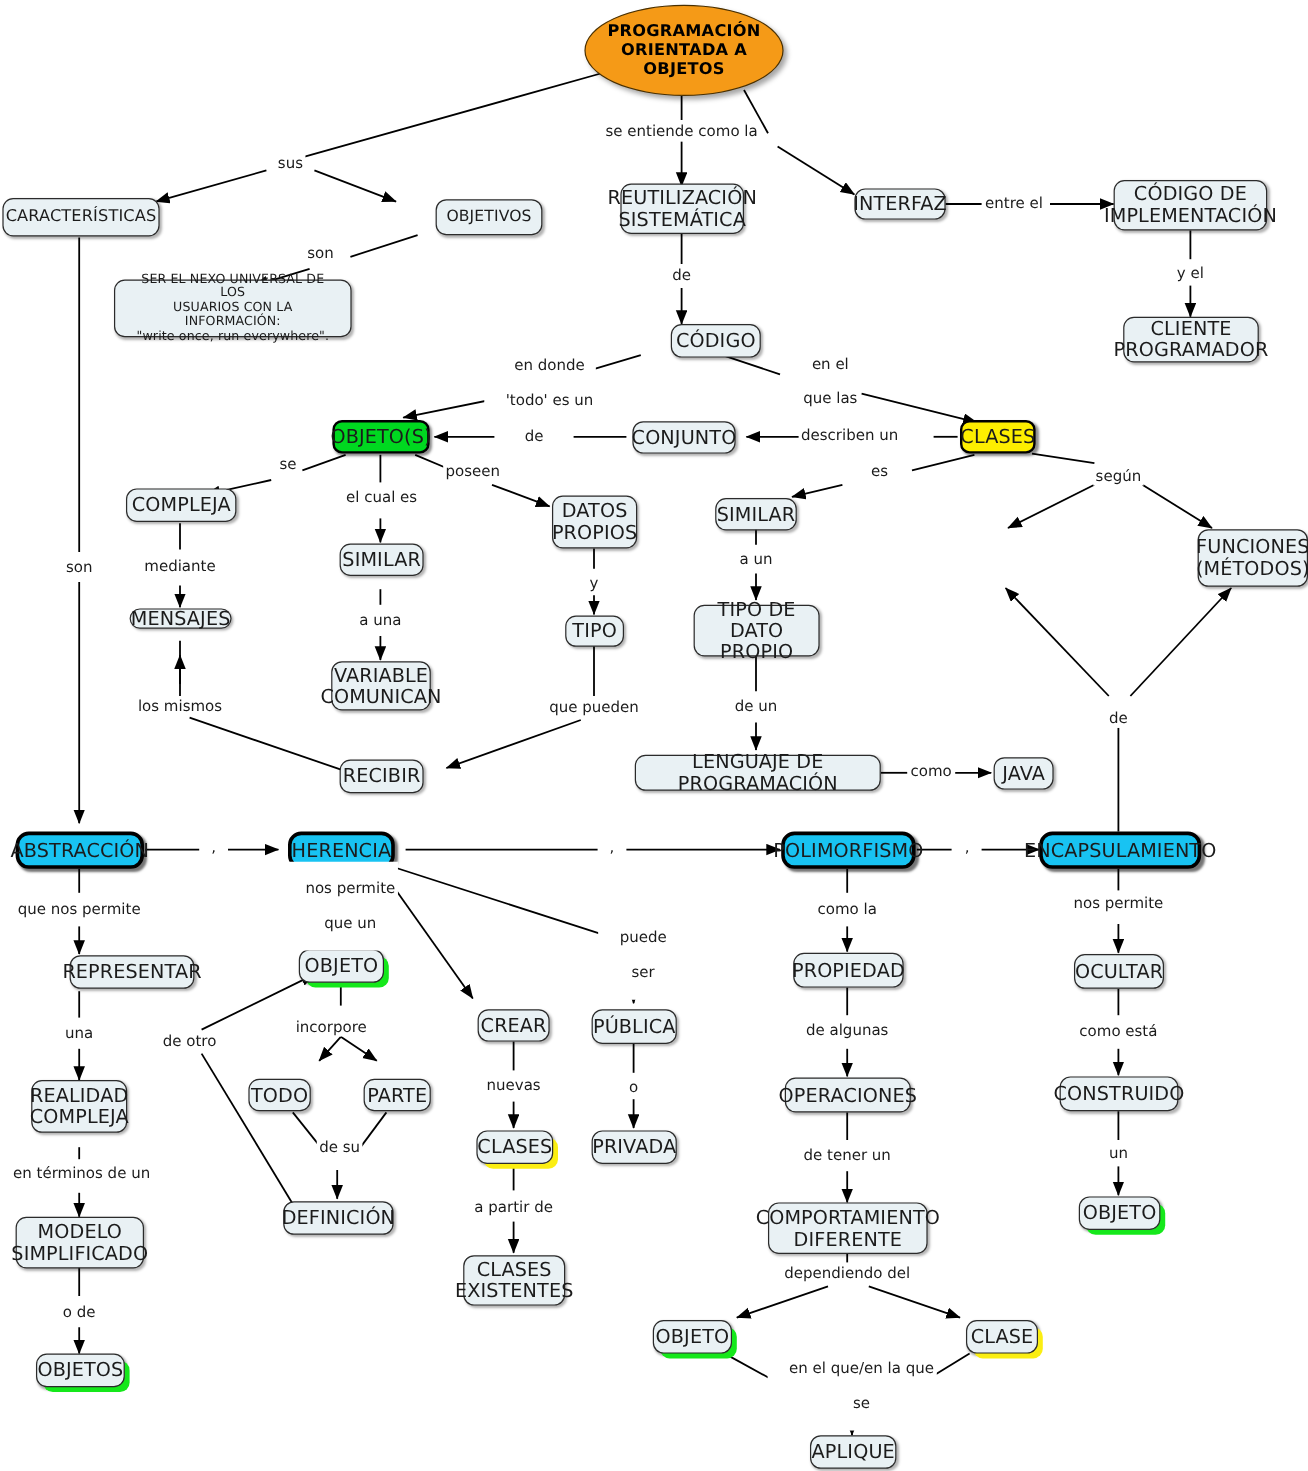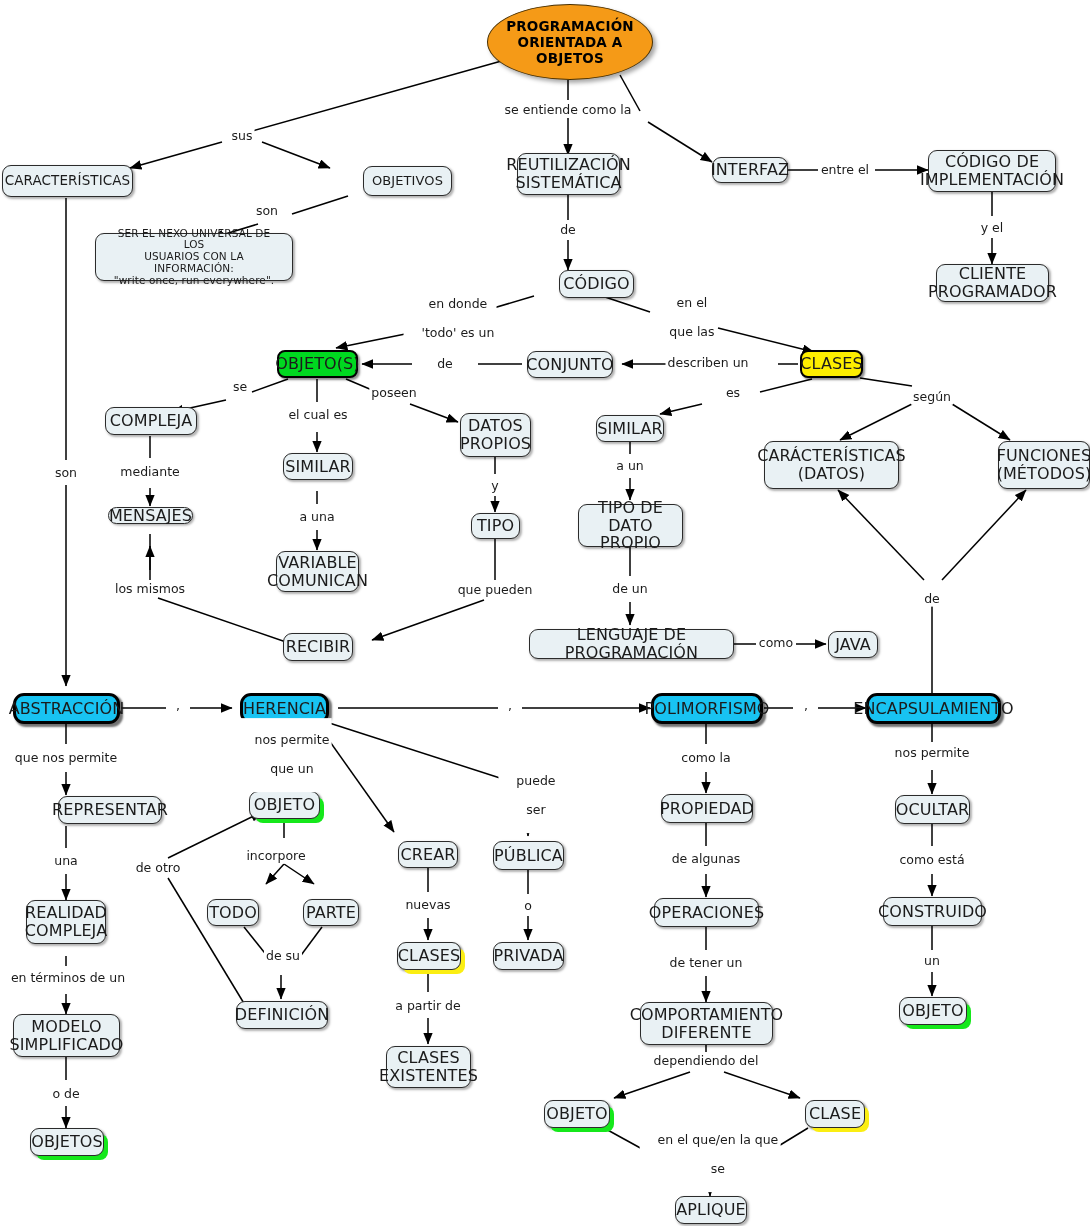--- a/index.html
+++ b/index.html
@@ -298,26 +298,20 @@
   </div>
 
   <div class="node" style="left:529px;top:629px;width:205px;height:30px;">
     <span>LENGUAJE DE PROGRAMACIÓN</span>
   </div>
 
   <div class="node" style="left:828px;top:631px;width:50px;height:27px;">
     <span>JAVA</span>
   </div>
 
-  <div class="node" style="left:764px;top:441px;width:135px;height:48px;">
-    <span>
-      <span>CARÁCTERÍSTICAS</span>
-      <span>(DATOS)</span>
-    </span>
-  </div>
 
   <div class="node" style="left:998px;top:441px;width:92px;height:48px;">
     <span>
       <span>FUNCIONES</span>
       <span>(MÉTODOS)</span>
     </span>
   </div>
 
   <div class="node cyan" style="left:13px;top:693px;width:107px;height:31px;">
     <span>ABSTRACCIÓN</span>

